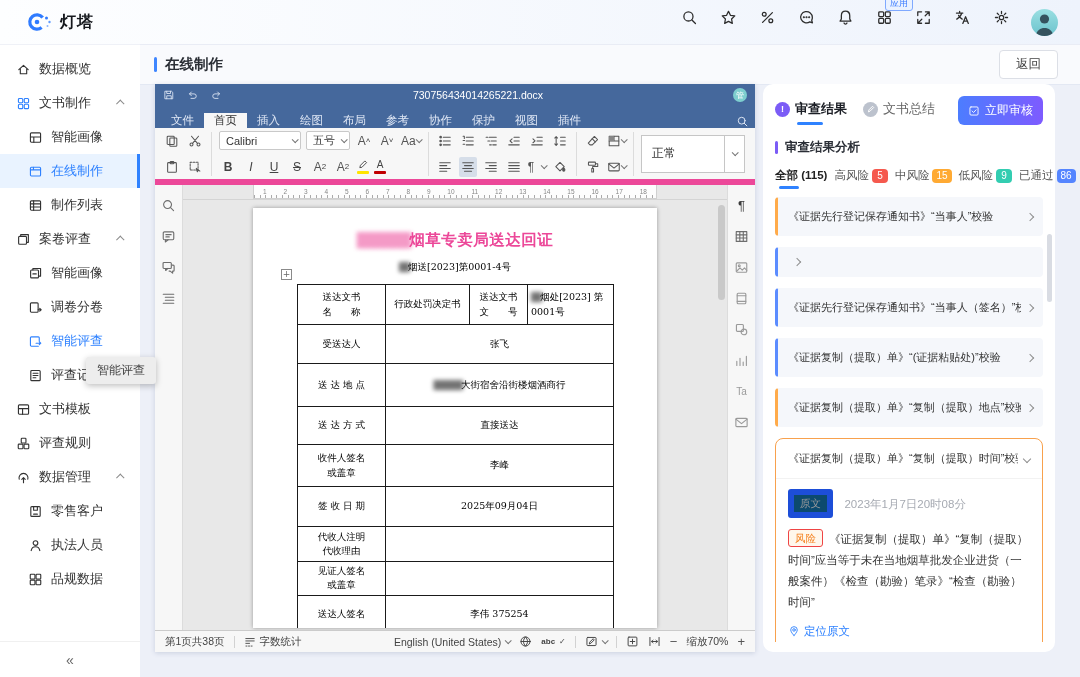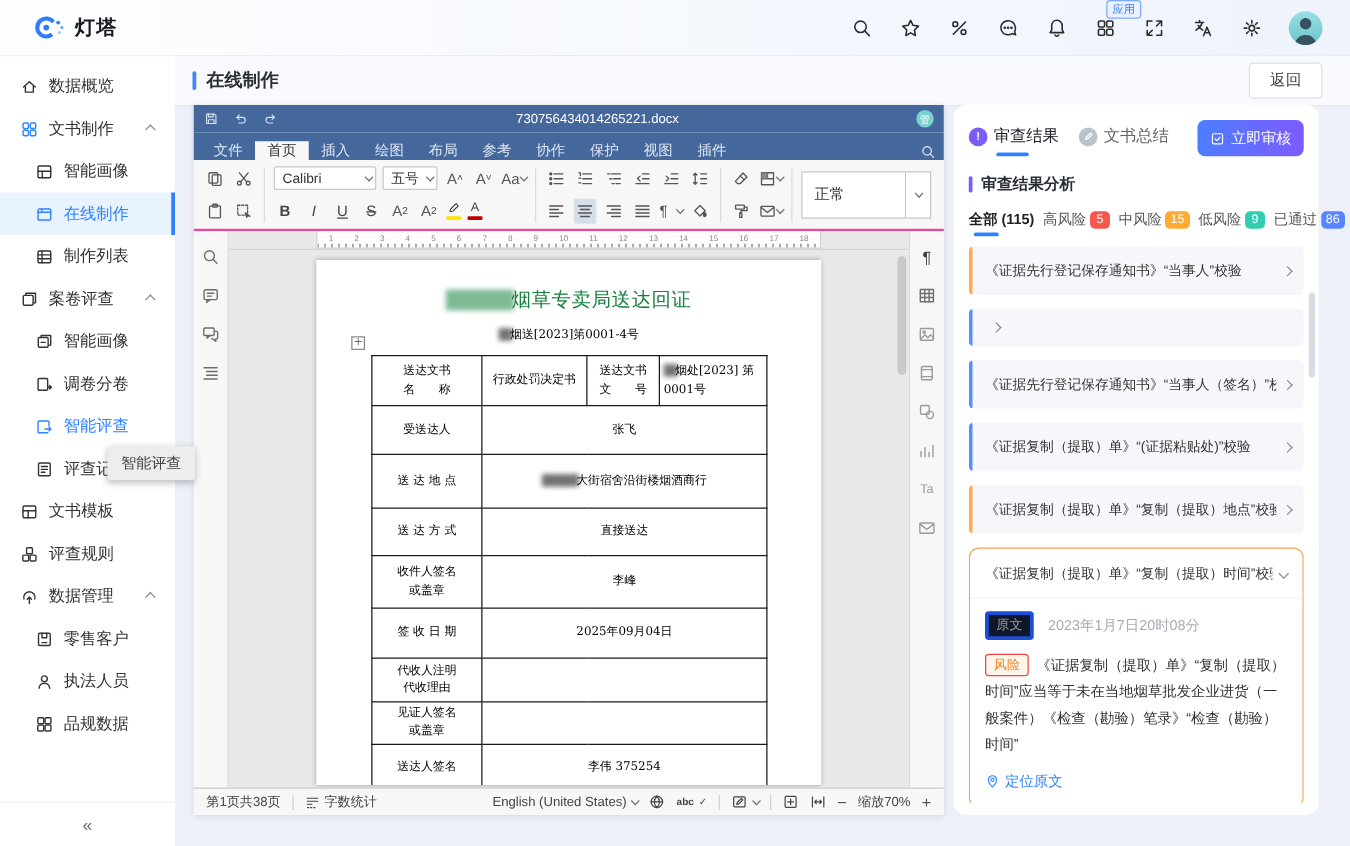--- a/index.html
+++ b/index.html
@@ -4,21 +4,21 @@
 <style>
   *{box-sizing:border-box;margin:0;padding:0}
   html,body{width:1080px;height:677px}
   body{font-family:"Liberation Sans","DejaVu Sans",sans-serif;background:#edf0f8;position:relative;overflow:hidden;color:#333}
   svg.ic{fill:none;stroke:currentColor;stroke-width:1.2;stroke-linecap:round;stroke-linejoin:round;display:block}
 
   
   .topbar{height:44px;display:flex;align-items:center;justify-content:space-between;padding:0 22px 0 26px;background:linear-gradient(90deg,#fdfeff,#eef3fc);box-shadow:0 1px 0 rgba(120,140,190,.12);position:relative;z-index:5}
   .logo{display:flex;align-items:center;gap:8px}
   .logo-text{font-size:16px;font-weight:bold;color:#15181d;letter-spacing:1px}
-  .t-icons{display:flex;align-items:center;gap:21px;color:#2c2c2c}
+  .t-icons{display:flex;gap:21px;color:#2c2c2c}
   .t-ic{width:18px;height:18px;position:relative;display:flex;align-items:center;justify-content:center;cursor:pointer}
   .apps-badge{position:absolute;top:-13px;left:10px;background:#eaf2ff;border:1px solid #7fa9ff;color:#3a7bff;font-size:9px;line-height:1;padding:2px 4px;border-radius:3px;white-space:nowrap}
   .avatar{width:27px;height:27px;border-radius:50%;background:linear-gradient(180deg,#9adfe2,#6cc3cd);overflow:hidden;display:flex;align-items:flex-end;justify-content:center}
 
   
   .app-body{display:flex;height:633px}
   .sidebar{width:140px;background:#fff;display:flex;flex-direction:column;padding-top:8px;position:relative;z-index:4}
   .s-item{height:34px;display:flex;align-items:center;gap:8px;padding-left:16px;font-size:13px;color:#333;cursor:pointer;flex:none}
   .s-item.child{padding-left:28px}
   .s-item .chev-up{width:6px;height:6px;border-left:1.4px solid #8a8a8a;border-top:1.4px solid #8a8a8a;transform:rotate(45deg) translateY(1px);margin-left:auto;margin-right:16px}
@@ -36,21 +36,21 @@
   
   .editor{width:600px;flex:none;display:flex;flex-direction:column;background:#f7f7f7;box-shadow:0 1px 5px rgba(40,60,110,.18)}
   .e-titlebar{height:22px;background:#45689c;color:#fff;display:flex;align-items:center;padding:0 8px;gap:11px;font-size:11px}
   .e-file{flex:1;text-align:center;color:#fff;font-size:10.5px}
   .tb-btn{color:#d9e2f2;cursor:pointer;display:flex;align-items:center}
   .e-avatar{width:14px;height:14px;border-radius:50%;background:#7ecfcf;color:#fff;font-size:8px;display:flex;align-items:center;justify-content:center}
   .e-tabs{height:22px;background:#45689c;display:flex;align-items:flex-end;padding:0 6px;font-size:11.5px;color:#dfe7f5}
   .e-tab{padding:0 10px;display:flex;align-items:center;cursor:pointer}
   .e-tab.active{background:#f7f7f7;color:#333}
   .e-tabs .tabsearch{margin-left:auto;display:flex;align-items:center;color:#dfe7f5}
-  .e-ribbon{height:57px;background:#f7f7f7;border-bottom:2px solid #ec4899;display:flex;align-items:center;padding:3px 8px;gap:7px}
+  .e-ribbon{height:57px;background:#f7f7f7;border-bottom:6px solid #ec4899;display:flex;align-items:center;padding:3px 8px;gap:7px}
   .rgroup{display:flex;flex-direction:column;gap:4px}
   .rrow{display:flex;align-items:center;gap:5px;height:22px}
   .rsep{width:1px;height:44px;background:#dcdcdc;flex:none}
   .rbtn{min-width:18px;height:20px;display:flex;align-items:center;justify-content:center;color:#555;cursor:pointer;border-radius:2px;font-size:12px}
   .rbtn.on{background:#d6dee9}
   .rbtn b{font-size:12px;color:#444}.rbtn i{font-size:12px;color:#444}.rbtn u{font-size:12px;color:#444}.rbtn s{font-size:12px;color:#444}
   .rbtn sup,.rbtn sub{font-size:8px;color:#444}
   .combo{height:19px;background:#fff;border:1px solid #c9c9c9;border-radius:2px;display:flex;align-items:center;font-size:11px;color:#333;padding:0 3px 0 6px;gap:5px;cursor:pointer}
   .combo.w78{width:82px}.combo.w44{width:44px}
   .cv{width:5px;height:5px;border-right:1.2px solid #777;border-bottom:1.2px solid #777;transform:rotate(45deg) translateY(-1px);flex:none;margin-left:auto}
@@ -65,21 +65,21 @@
   .rstrip{border-left:1px solid #dcdcdc}
   .strip-ic{cursor:pointer;display:flex;align-items:center;justify-content:center;width:18px;height:16px}
   .rstrip .dim{color:#9a9a9a}
   .docarea{flex:1;display:flex;flex-direction:column;min-width:0;position:relative}
   .ruler{height:15px;background:#e8e8e8;border-bottom:1px solid #d4d4d4;display:flex;justify-content:center}
   .ruler-in{width:404px;background:#fdfdfd;border:1px solid #d0d0d0;border-top:none;position:relative;
     background-image:repeating-linear-gradient(90deg,#aaa 0 1px,transparent 1px 5.6px);background-size:100% 3px;background-position:0 100%;background-repeat:no-repeat}
   .ruler-nums{position:absolute;inset:0;display:flex;justify-content:space-between;align-items:center;padding:0 9px;font-size:6.5px;color:#888}
   .pages{flex:1;overflow:hidden;display:flex;justify-content:center;padding-top:8px}
   .page{width:404px;height:420px;background:#fff;box-shadow:0 0 4px rgba(0,0,0,.35);padding:22px 44px 0;font-family:"DejaVu Serif","Liberation Serif",serif;overflow:hidden;cursor:text}
-  .doc-title{text-align:center;font-size:15.5px;font-weight:normal;color:#15803d;letter-spacing:.5px}
+  .doc-title{text-align:center;font-size:15.5px;font-weight:bold;color:#ec4899;letter-spacing:.5px}
   .doc-no{text-align:center;font-size:9.5px;margin-top:10px;color:#000}
   .redact{filter:blur(2.2px);opacity:.55;letter-spacing:-2px;font-size:.9em}
   .tablewrap{position:relative;margin-top:10px}
   table.doc{border-collapse:collapse;width:316px;table-layout:fixed}
   table.doc td{border:1px solid #1a1a1a;font-size:9.5px;color:#000;text-align:center;vertical-align:middle;padding:2px 3px;line-height:1.5}
   table.doc td.lab{width:88px}
   table.doc td.lft{text-align:left}
   .thandle{position:absolute;left:-16px;top:-15px;width:11px;height:11px;border:1px solid #8a8a8a;background:#fff;color:#666;font-size:9px;line-height:9px;text-align:center;cursor:move}
   .vscroll{position:absolute;right:2px;top:20px;width:7px;height:95px;background:#c9c9c9;border-radius:4px;cursor:grab}
   .e-status{height:22px;background:#f7f7f7;border-top:1px solid #cbcbcb;display:flex;align-items:center;font-size:10.5px;color:#444;padding:0 10px;gap:9px}
@@ -88,21 +88,21 @@
   .st-flex{flex:1}
   .st-zoom{display:flex;align-items:center;gap:9px}
   .st-pm{font-size:13px;color:#555;cursor:pointer;line-height:1}
 
   
   .panel{flex:1;background:#fff;border-radius:10px;padding:12px 12px 10px;display:flex;flex-direction:column;min-width:0;position:relative}
   .p-head{display:flex;align-items:center;gap:16px}
   .p-tab{display:flex;align-items:center;gap:5px;cursor:pointer;position:relative;padding-bottom:7px}
   .p-tab .circ{width:15px;height:15px;border-radius:50%;display:flex;align-items:center;justify-content:center;color:#fff;font-size:9px;font-weight:bold}
   .p-tab .lbl{font-size:13px;color:#666}
-  .p-tab.active .lbl{color:#1c1f26;font-weight:normal}
+  .p-tab.active .lbl{color:#1c1f26;font-weight:bold}
   .p-tab.active::after{content:"";position:absolute;left:22px;bottom:0;width:26px;height:3px;border-radius:2px;background:#2f82ff}
   .p-review-btn{margin-left:auto;background:linear-gradient(92deg,#4c7dff,#7e5bff);color:#fff;border:none;border-radius:6px;font-size:12px;padding:6px 10px;display:flex;align-items:center;gap:5px;cursor:pointer;margin-bottom:4px}
   .p-section{display:flex;align-items:center;gap:7px;margin-top:10px}
   .p-section .bar{width:3px;height:13px;border-radius:2px;background:#7b5cf6}
   .p-section .txt{font-size:12.5px;font-weight:bold;color:#2a2e36}
   .p-filters{display:flex;align-items:center;gap:7px;margin-top:12px;font-size:11.5px;color:#555;white-space:nowrap}
   .pf{display:flex;align-items:center;gap:3px;cursor:pointer;position:relative;padding-bottom:6px}
   .pf.active{color:#222;font-weight:bold}
   .pf.active::after{content:"";position:absolute;left:4px;bottom:0;width:20px;height:3px;border-radius:2px;background:#2f82ff}
   .badge{min-width:16px;height:14px;border-radius:4px;color:#fff;font-size:10px;display:flex;align-items:center;justify-content:center;padding:0 4px;font-weight:normal}
@@ -111,21 +111,21 @@
   .card::before{content:"";position:absolute;left:0;top:0;bottom:0;width:3px;border-radius:3px}
   .card.lv-medium::before{background:#ffab4a}
   .card.lv-pass::before{background:#5b8cff}
   .card .t{overflow:hidden;flex:1}
   .chev-r{width:6px;height:6px;border-top:1.4px solid #8f8f8f;border-right:1.4px solid #8f8f8f;transform:rotate(45deg);flex:none;margin-left:6px}
   .chev-d{width:6px;height:6px;border-right:1.4px solid #8f8f8f;border-bottom:1.4px solid #8f8f8f;transform:rotate(45deg);flex:none;margin-left:6px}
   .card-x{background:#fff;border:1px solid #f8a14d;border-radius:8px;display:flex;flex-direction:column;padding:0;flex:none}
   .cx-title{display:flex;align-items:center;padding:12px 12px;font-size:11px;color:#333;border-bottom:1px solid #f2f2f2;cursor:pointer;white-space:nowrap;overflow:hidden}
   .cx-body{padding:10px 12px 12px}
   .chip{display:inline-block;font-size:10.5px;line-height:1;padding:3px 6px;border-radius:3px;vertical-align:1px}
-  .chip.orig{color:#9a9a9a;border:3px solid #1d4ed8;background:#0f172a;margin-right:7px}
+  .chip.orig{color:#9a9a9a;border:6px solid #1d4ed8;background:#0c4a6e;margin-right:7px}
   .chip.risk{color:#f58220;border:1px solid #ef4444;background:#fff7ec;margin-right:6px}
   .cx-orig-text{font-size:11.5px;color:#a6aab2}
   .cx-para{margin-top:11px;font-size:11.5px;color:#333;line-height:1.85}
   .cx-locate{margin-top:10px;display:flex;align-items:center;gap:4px;color:#2f82ff;font-size:11.5px;cursor:pointer}
   .pscroll{position:absolute;right:3px;top:150px;width:5px;height:68px;background:#d9dce3;border-radius:3px}
 
   .tooltip{position:absolute;left:86px;top:357px;background:#ededed;border-radius:3px;padding:5px 11px;font-size:12px;color:#444;box-shadow:0 2px 6px rgba(0,0,0,.25);z-index:60}
 </style>
 </head>
 <body>

